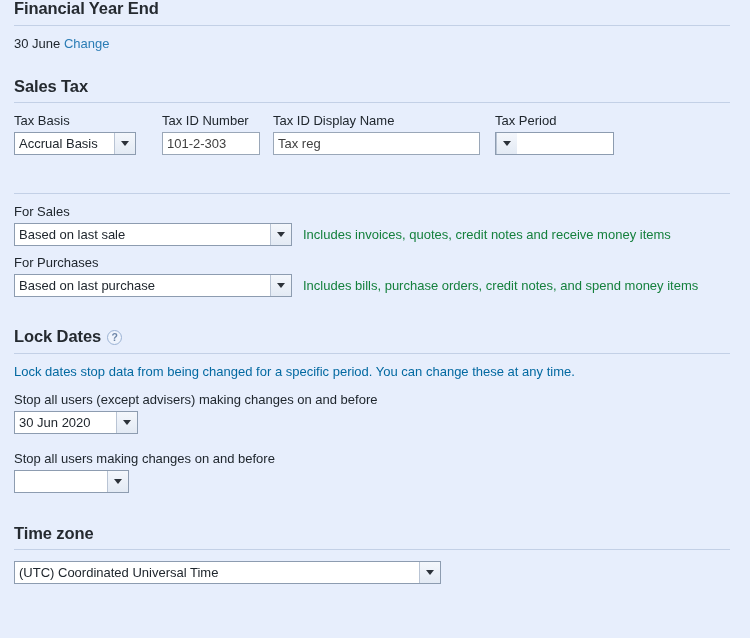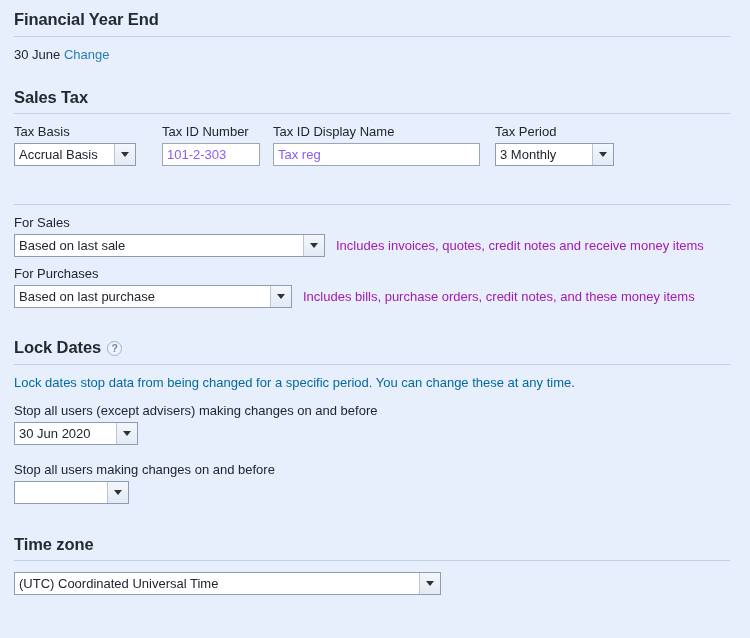--- a/index.html
+++ b/index.html
@@ -79,33 +79,33 @@
     font-size: 13px;
   }
   .field-label {
     font-size: 13px;
     color: #20272e;
     line-height: 15px;
     margin-bottom: 4px;
   }
   .hint {
     font-size: 13px;
-    color: #a21caf;
+    color: #15803d;
     white-space: nowrap;
   }
 
   
   .txt {
     box-sizing: border-box;
     height: 23px;
     border: 1px solid #9aa7b8;
     background: #ffffff;
     font-family: "Liberation Sans", sans-serif;
     font-size: 13px;
-    color: #8b5cf6;
+    color: #404040;
     padding: 0 4px;
     outline: none;
     border-radius: 0;
   }
   .sel {
     box-sizing: border-box;
     height: 23px;
     border: 1px solid #8d9cb0;
     background: #ffffff;
     display: inline-flex;
@@ -149,21 +149,21 @@
   .fld {
     display: flex;
     flex-direction: column;
   }
 </style>
 </head>
 <body>
 
 <div class="page">
 
-  <div class="section" style="padding-top:11px;">
+  <div class="section" style="">
     <div class="sec-head">
       <span>Financial Year End</span>
     </div>
     <div class="rule"></div>
     <div style="margin-top:10px;">
       <span class="plain">30 June</span>
       <span class="link">Change</span>
     </div>
   </div>
 
@@ -191,56 +191,55 @@
       </div>
 
       <div class="fld" style="margin-left:13px;width:207px;justify-content:center;">
         <div class="field-label">Tax ID Display Name</div>
         <input class="txt" type="text" style="width: 207px;" value="Tax reg">
       </div>
 
       <div class="fld" style="margin-left:15px;width:119px;">
         <div class="field-label">Tax Period</div>
         <div class="sel" style="width:119px;">
-          <span class="val">3 Monthly</span>
           <span class="btn">
             <span class="caret"></span>
           </span>
         </div>
       </div>
 
     </div>
   </div>
 
   <div class="section" style="padding-top:30px;">
     <div class="rule"></div>
 
     <div style="margin-top:10px;">
       <div class="field-label">For Sales</div>
       <div class="row">
-        <div class="sel" style="width:311px;">
+        <div class="sel" style="width:278px;">
           <span class="val">Based on last sale</span>
           <span class="btn">
             <span class="caret"></span>
           </span>
         </div>
         <span class="hint" style="margin-left:11px;position:relative;top:-4px;">Includes invoices, quotes, credit notes and receive money items</span>
       </div>
     </div>
 
     <div style="margin-top:9px;">
       <div class="field-label">For Purchases</div>
       <div class="row">
         <div class="sel" style="width:278px;">
           <span class="val">Based on last purchase</span>
           <span class="btn">
             <span class="caret"></span>
           </span>
         </div>
-        <span class="hint" style="margin-left:11px;position:relative;top:-4px;">Includes bills, purchase orders, credit notes, and these money items</span>
+        <span class="hint" style="margin-left:11px;position:relative;top:-4px;">Includes bills, purchase orders, credit notes, and spend money items</span>
       </div>
     </div>
   </div>
 
   <div class="section" style="padding-top:31px;">
     <div class="sec-head">
       <span>Lock Dates</span>
       <span class="help-icon">?</span>
     </div>
     <div class="rule"></div>

